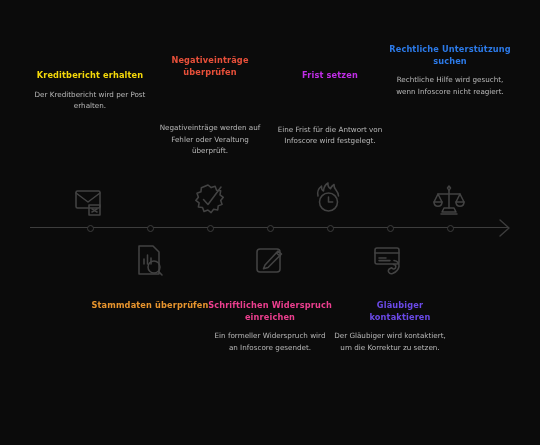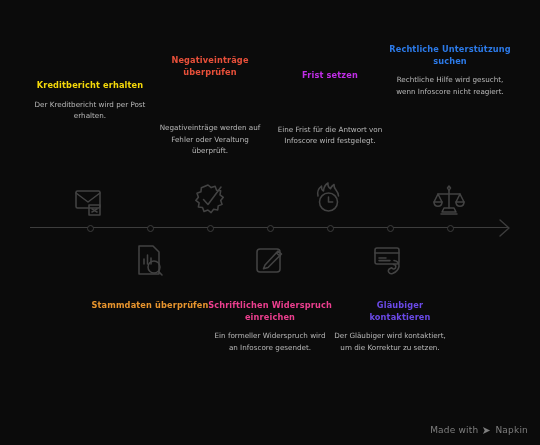--- a/index.html
+++ b/index.html
@@ -139,21 +139,21 @@
   <div class="node" style="left: 450px; border-color: rgb(61, 61, 61); background: rgb(11, 11, 11);"></div>
 
   <div class="icon" style="left:90px; top:178px;">
     <svg viewBox="0 0 46 46">
       <rect x="9" y="13" width="24" height="17" rx="1.5" style="stroke: rgb(67, 67, 67);"></rect>
       <path d="M9 15 L21 24 L33 15" style="stroke: rgb(67, 67, 67);"></path>
       <path d="M22 27 h11 v10 h-11 z" style="stroke: rgb(67, 67, 67);"></path>
       <path d="M25 31 l5 3 M30 31 l-5 3" style="stroke: rgb(67, 67, 67);"></path>
     </svg>
   </div>
-  <div class="item top" style="left:28px; top:80px;text-align:center;">
+  <div class="item top" style="left:28px; top:70px;text-align:center;">
     <div class="title" style="color: rgb(245, 217, 10);">Kreditbericht erhalten</div>
     <div class="desc" style="color: rgb(185, 185, 185);">Der Kreditbericht wird per Post erhalten.</div>
   </div>
 
   <div class="icon" style="left:150px; top:240px;">
     <svg viewBox="0 0 46 46">
       <path d="M12 6 h14 l6 6 v22 h-20 z" style="stroke: rgb(67, 67, 67);"></path>
       <path d="M17 24 v-5 M20.5 24 v-9 M24 24 v-6" style="stroke: rgb(67, 67, 67);"></path>
       <circle cx="27" cy="27" r="6" style="stroke: rgb(67, 67, 67);"></circle>
       <path d="M31.4 31.4 L35 35" style="stroke: rgb(67, 67, 67);"></path>
@@ -222,23 +222,14 @@
       <path d="M29 24 c0 2.6 1.8 4.2 4 4.2 2.2 0 4 -1.6 4 -4.2" style="stroke: rgb(67, 67, 67);"></path>
       <path d="M17 30 h10 l2 4 h-14 z" style="stroke: rgb(67, 67, 67);"></path>
       <path d="M14 36 h16" style="stroke: rgb(67, 67, 67);"></path>
     </svg>
   </div>
   <div class="item top" style="left:388px; top:44px;">
     <div class="title" style="color: rgb(44, 122, 232);">Rechtliche Unterstützung suchen</div>
     <div class="desc" style="color: rgb(185, 185, 185);">Rechtliche Hilfe wird gesucht, wenn Infoscore nicht reagiert.</div>
   </div>
 
-  <div class="watermark">
-    <span>Made with</span>
-    <span class="wm-logo">
-      <svg viewBox="0 0 10 10">
-        <path d="M1 1 L9 5 L1 9 L3 5 Z"></path>
-      </svg>
-    </span>
-    <span>Napkin</span>
-  </div>
 
 </div>
 
 </body></html>

